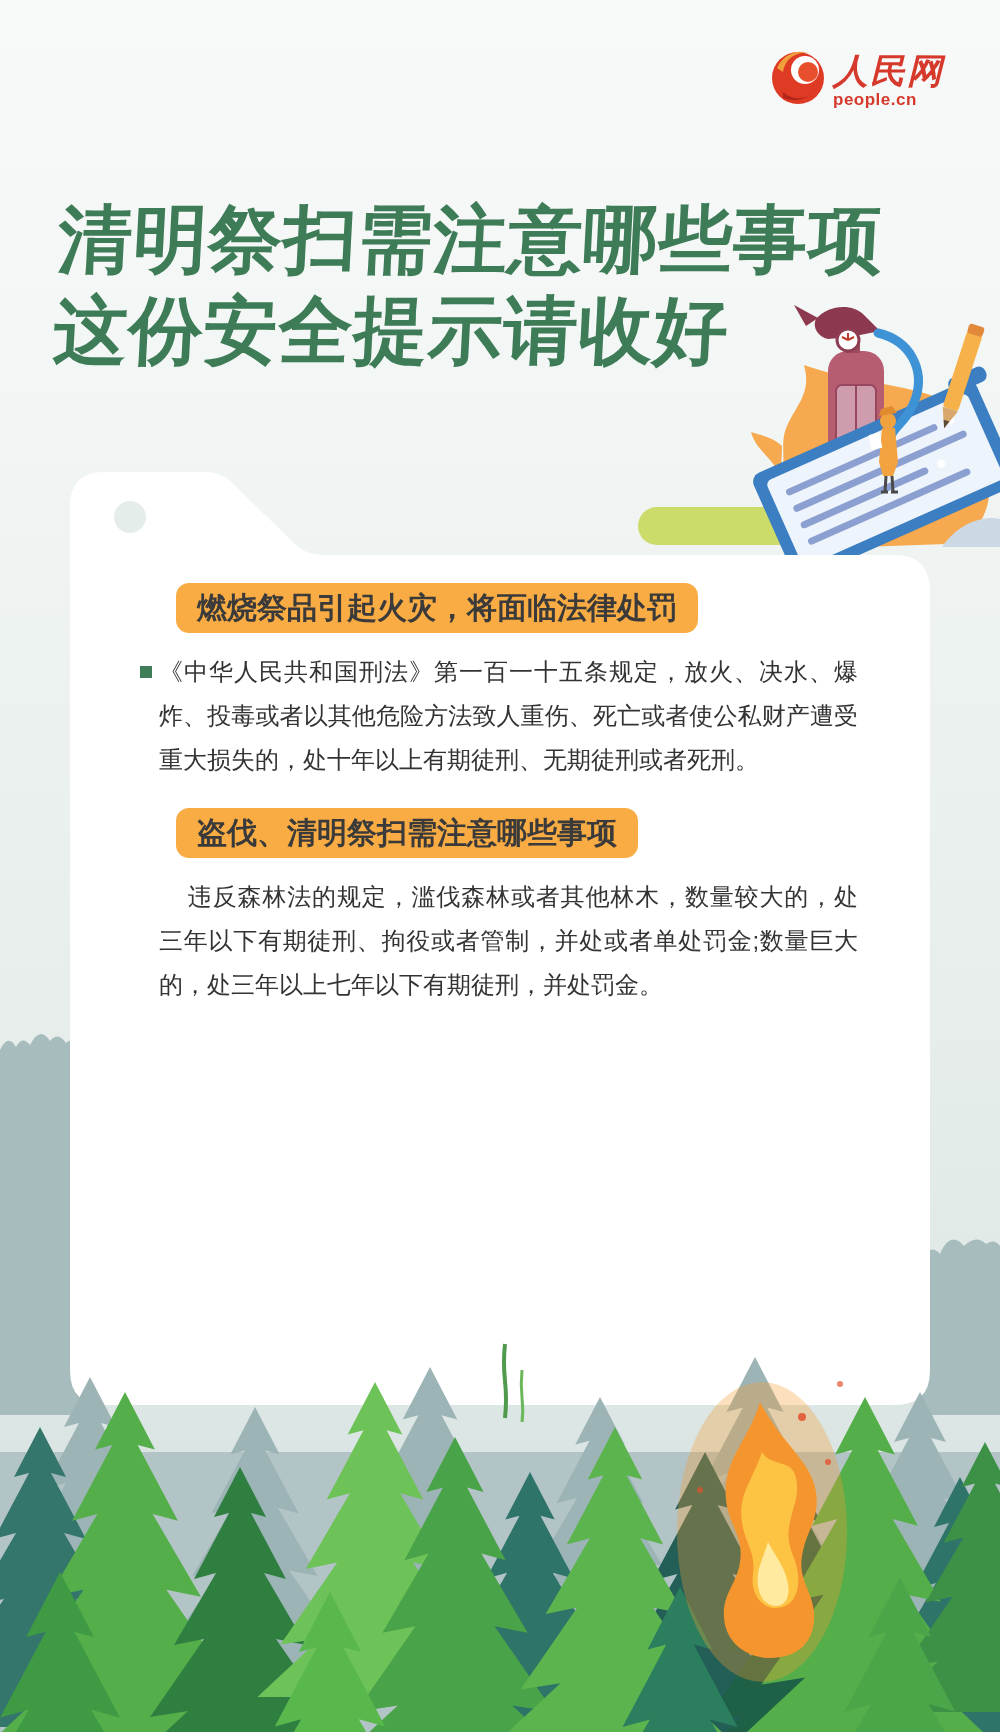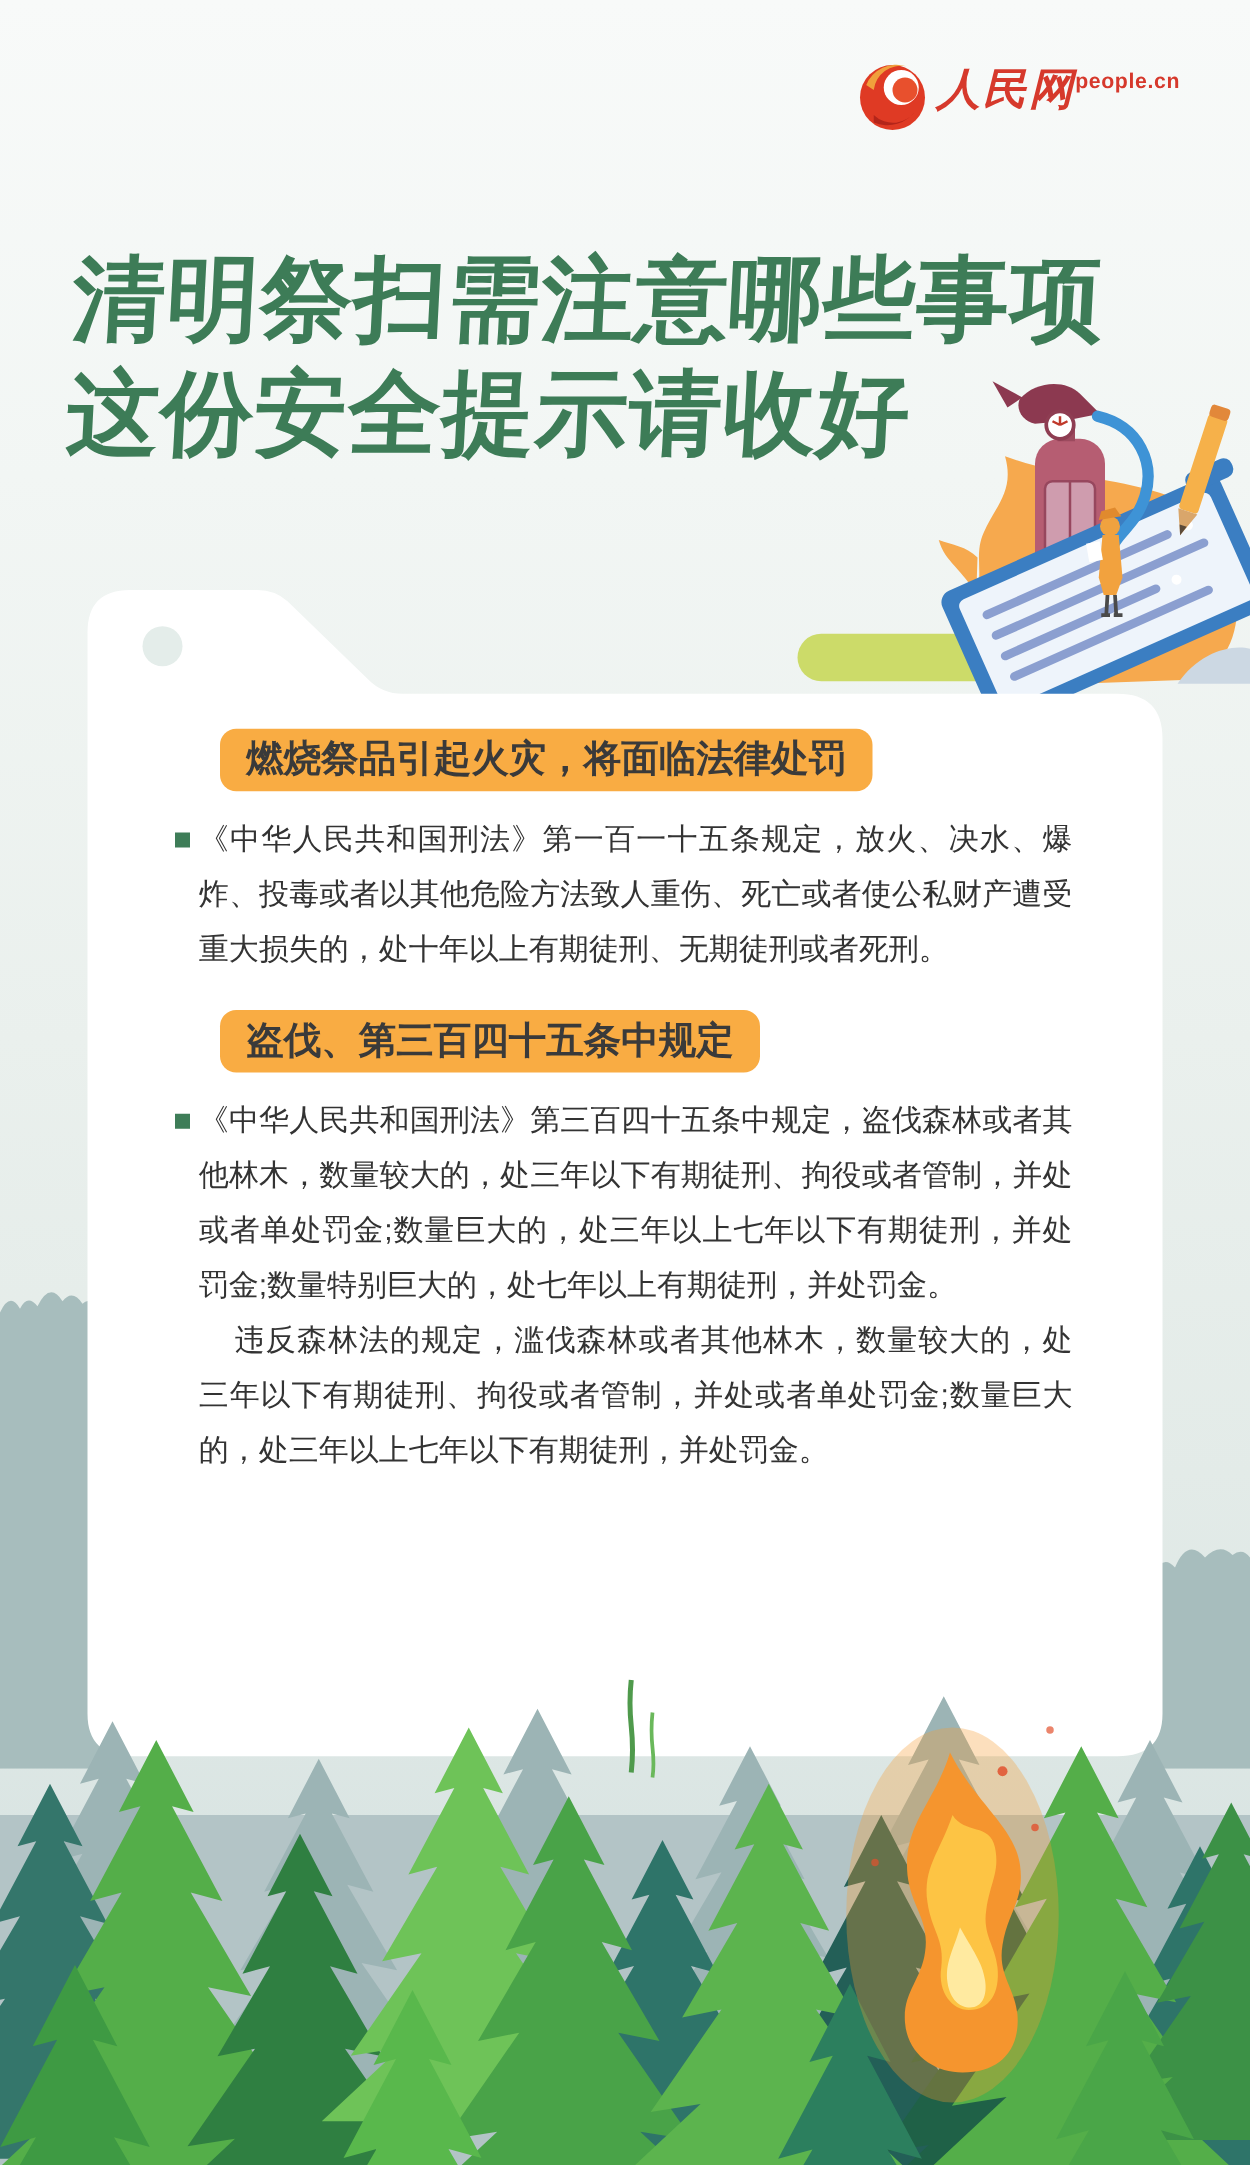--- a/index.html
+++ b/index.html
@@ -4,21 +4,21 @@
 <style>
   html,body{margin:0;padding:0;background:#cfd8d6;}
   .poster{
     position:relative;width:1000px;height:1732px;overflow:hidden;margin:0 auto;
     background:linear-gradient(180deg,#f8faf9 0%,#f2f6f4 22%,#eaf0ed 48%,#e3ebe8 68%,#dde7e5 80%,#d5e1df 92%);
     font-family:"Liberation Sans","DejaVu Sans",sans-serif;
   }
   
   .brand{position:absolute;top:48px;right:56px;display:flex;align-items:flex-start;z-index:6;}
   .brand .mark{width:58px;height:58px;margin-right:6px;}
-  .brand .names{display:flex;flex-direction:row;align-items:flex-start;padding-top:6px;}
+  .brand .names{display:flex;flex-direction:column;align-items:flex-start;padding-top:6px;}
   .brand .cn{font-size:35px;font-weight:700;color:#d6392c;letter-spacing:2px;line-height:1;font-family:"Liberation Serif","DejaVu Serif",serif;font-style:italic;}
   .brand .en{font-size:17px;font-weight:700;color:#d6392c;letter-spacing:.5px;line-height:1;margin-top:2px;}
   
   .title{position:absolute;left:56px;top:194px;z-index:2;color:#3d7c57;font-weight:900;
          font-size:74px;line-height:1.23;letter-spacing:1px;transform:skewX(-3deg);white-space:nowrap;}
   
   .hero{position:absolute;left:590px;top:285px;width:410px;height:275px;z-index:2;}
   
   .card-shape{position:absolute;left:0;top:440px;width:1000px;height:970px;z-index:3;}
   .card-content{position:absolute;left:140px;top:583px;width:718px;z-index:4;}
@@ -128,25 +128,21 @@
         <span>燃烧祭品引起火灾，将面临法律处罚</span>
       </div>
       <div class="para first">
         <span class="bullet"></span>
         <p>《中华人民共和国刑法》第一百一十五条规定，放火、决水、爆炸、投毒或者以其他危险方法致人重伤、死亡或者使公私财产遭受重大损失的，处十年以上有期徒刑、无期徒刑或者死刑。</p>
       </div>
     </section>
 
     <section class="law-section">
       <div class="heading-pill">
-        <span>盗伐、第三百四十五条中规定</span>
-      </div>
-      <div class="para first">
-        <span class="bullet"></span>
-        <p>《中华人民共和国刑法》第三百四十五条中规定，盗伐森林或者其他林木，数量较大的，处三年以下有期徒刑、拘役或者管制，并处或者单处罚金;数量巨大的，处三年以上七年以下有期徒刑，并处罚金;数量特别巨大的，处七年以上有期徒刑，并处罚金。</p>
+        <span>盗伐、清明祭扫需注意哪些事项</span>
       </div>
       <div class="para indent">
         <p>违反森林法的规定，滥伐森林或者其他林木，数量较大的，处三年以下有期徒刑、拘役或者管制，并处或者单处罚金;数量巨大的，处三年以上七年以下有期徒刑，并处罚金。</p>
       </div>
     </section>
 
   </div>
 
   <svg class="forest" viewBox="0 0 1000 410" aria-hidden="true">
     <defs>

